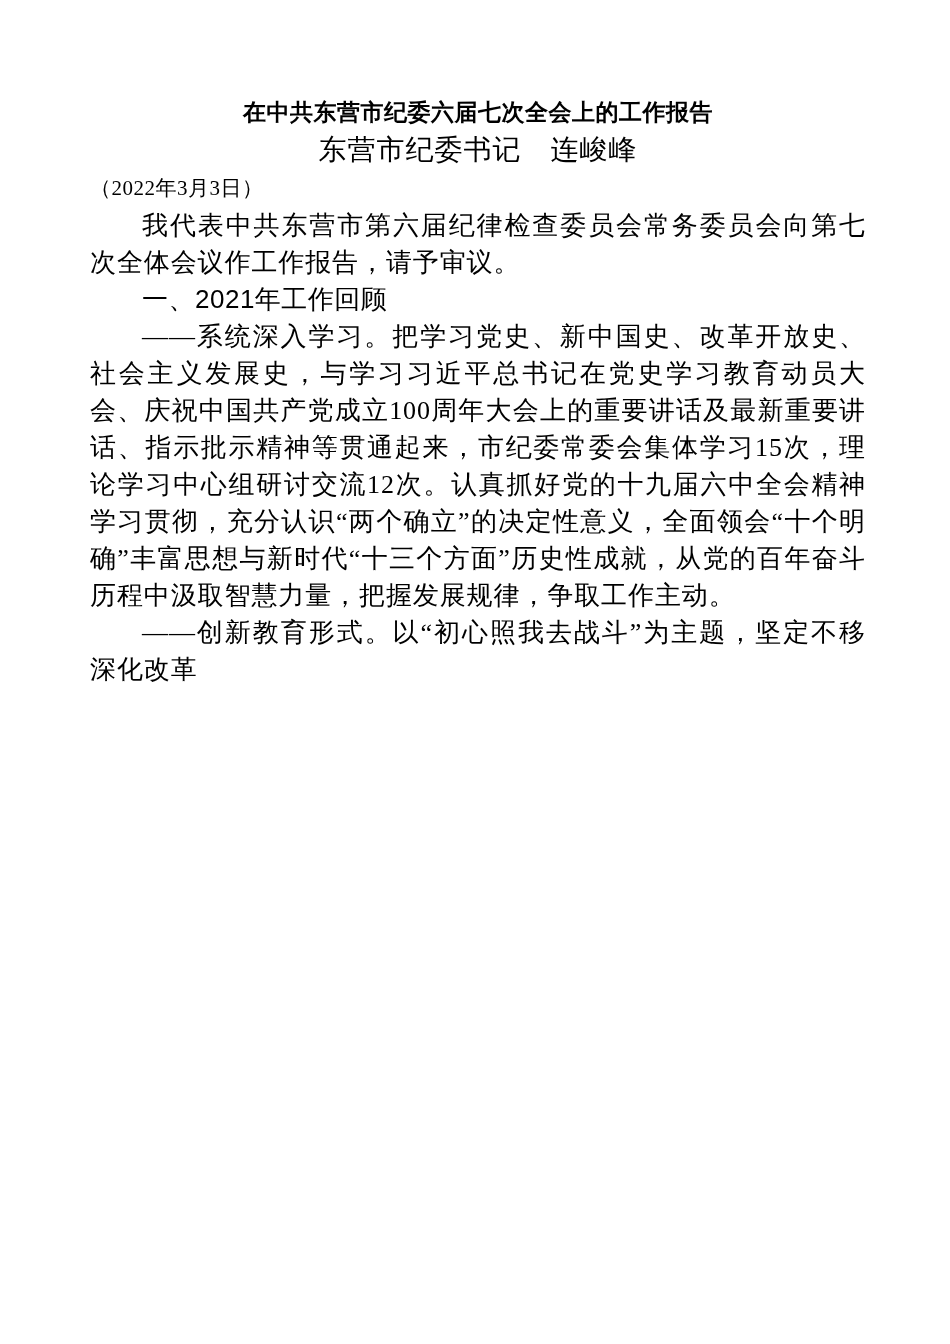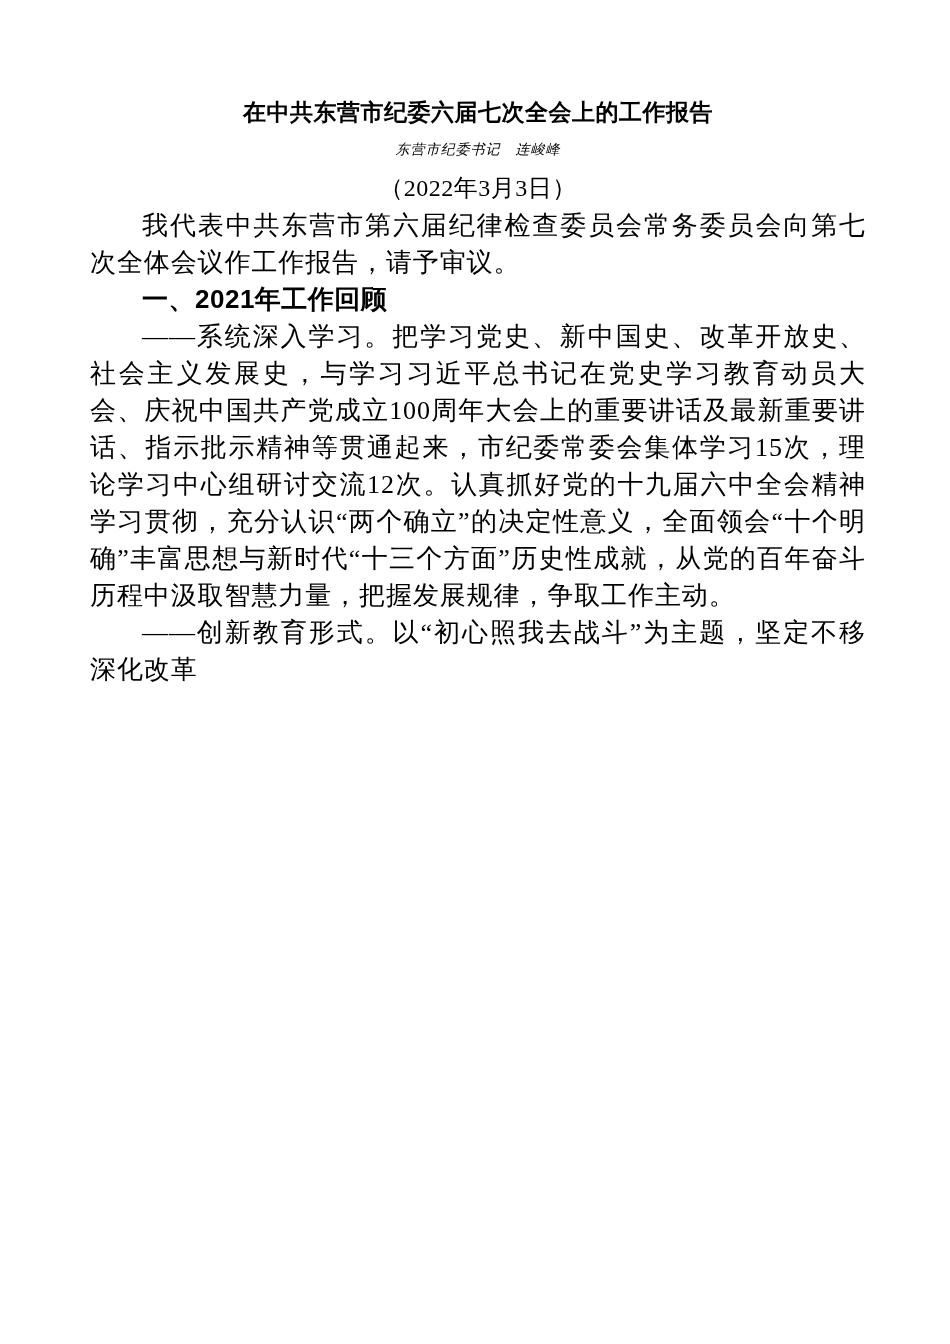--- a/index.html
+++ b/index.html
@@ -20,44 +20,42 @@
   }
   .doc-title {
     font-family: "Liberation Sans", "DejaVu Sans", sans-serif;
     font-weight: bold;
     font-size: 23px;
     line-height: 37px;
     text-align: center;
     letter-spacing: 0.5px;
   }
   .author-line {
-    font-size: 14px;
+    font-size: 28px;
     line-height: 38px;
     text-align: center;
     letter-spacing: 1px;
-    font-style: italic;
   }
   .date-line {
-    font-size: 24px;
+    font-size: 21px;
     line-height: 38px;
-    text-align: center;
     letter-spacing: 0.5px;
   }
   .body-text p {
     margin: 0;
     font-size: 26px;
     line-height: 37px;
     letter-spacing: 0.9px;
     text-align: justify;
     text-justify: inter-ideograph;
     text-indent: 2em;
   }
   .section-heading {
     font-family: "Liberation Sans", "DejaVu Sans", sans-serif;
-    font-weight: bold;
+    font-weight: normal;
     letter-spacing: 0.5px !important;
   }
   .lead-bold {
     font-weight: bold;
   }
 </style>
 </head>
 <body>
 
 <div class="page">

